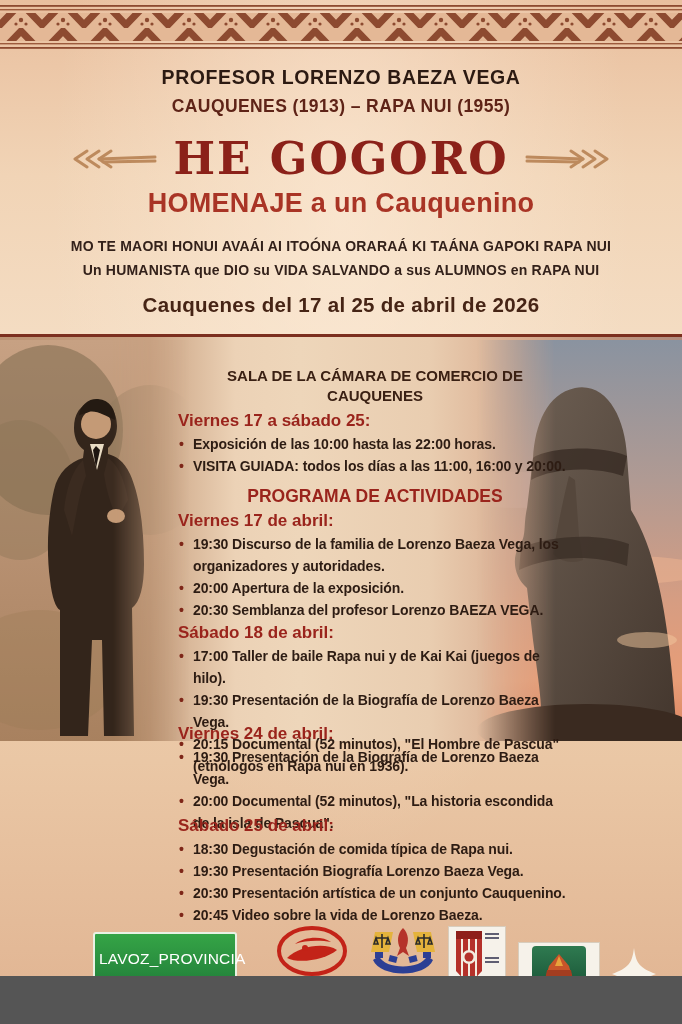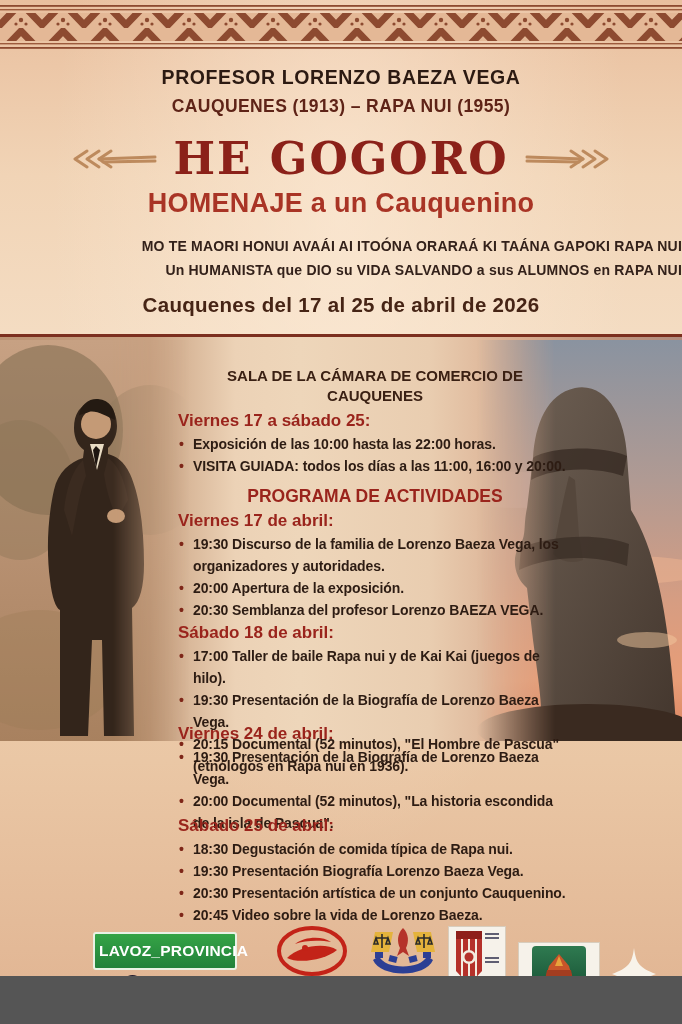--- a/index.html
+++ b/index.html
@@ -15,21 +15,21 @@
   
   .hdr{position:absolute;top:66px;left:0;width:682px;text-align:center;}
   .hdr-line1{font-size:19.5px;font-weight:bold;letter-spacing:.6px;color:#2c1a12;}
   .hdr-line2{margin-top:7px;font-size:17.5px;font-weight:bold;letter-spacing:.4px;color:#5e2317;}
   
   .title-row{position:absolute;top:133px;left:0;width:682px;display:flex;align-items:center;justify-content:center;gap:16px;}
   .big-title{font-family:"DejaVu Serif","Liberation Serif",serif;font-weight:bold;font-size:44px;color:#8b2119;letter-spacing:2px;}
   .subtitle{position:absolute;top:188px;left:0;width:682px;text-align:center;font-size:27px;font-weight:bold;color:#a93425;letter-spacing:.3px;}
   
   .taglines{position:absolute;top:234px;left:0;width:682px;text-align:center;color:#33211a;}
-  .tagline{font-size:14px;font-weight:bold;line-height:24px;letter-spacing:.2px;text-align:right;}
+  .tagline{font-size:14px;font-weight:bold;line-height:24px;letter-spacing:.2px;}
   .date-line{position:absolute;top:293px;left:0;width:682px;text-align:center;font-size:20.5px;font-weight:bold;color:#462415;letter-spacing:.3px;}
   
   .band{
     position:absolute;top:334px;left:0;width:682px;height:404px;
     border-top:3px solid #7c2f1f;
     background:linear-gradient(90deg,#bb9273 0px,#c9a282 150px,#ecd2b6 235px,#eed6ba 300px,#e9cdb0 430px,#d9ad90 520px,#c0977f 600px,#b08d80 682px);
   }
   .photo-left{position:absolute;left:0;bottom:0;width:195px;height:401px;
     -webkit-mask-image:linear-gradient(90deg,#000 58%,transparent 97%);
     mask-image:linear-gradient(90deg,#000 58%,transparent 97%);}
@@ -44,21 +44,21 @@
   .center-head{text-align:center;font-size:17.5px;font-weight:bold;color:#9a241c;line-height:26px;margin-top:6px;}
   .exh{margin-top:3px;}
   .bullet{position:relative;padding-left:15px;font-size:14px;font-weight:bold;line-height:22px;letter-spacing:-.1px;color:#2d1c13;}
   .bullet::before{content:"•";position:absolute;left:1px;color:#7e2618;}
   .lower-a{position:absolute;left:178px;top:722px;width:394px;}
   .lower-b{position:absolute;left:178px;top:814px;width:394px;}
   
   .logos{position:absolute;top:926px;left:0;width:682px;height:72px;}
   .lavoz{position:absolute;left:93px;top:6px;width:144px;text-align:center;}
   .lavoz-box{background:linear-gradient(180deg,#35a446,#22813a);border:2px solid #e9f2e4;border-radius:3px;
-    color:#fff;font-weight:bold;font-size:15.5px;letter-spacing:.2px;padding:8px 4px;}
+    color:#fff;font-weight:normal;font-size:15.5px;letter-spacing:.2px;padding:16px 4px;}
   .gob{display:flex;align-items:center;justify-content:center;gap:4px;margin-top:5px;}
   .gob-p{width:17px;height:17px;border:2px solid #241c2e;border-radius:50%;color:#241c2e;font-weight:bold;font-size:11px;line-height:16px;text-align:center;}
   .gob-txt{font-size:5.5px;font-weight:bold;color:#241c2e;text-align:left;line-height:6px;}
   .hoki{position:absolute;left:266px;top:0px;width:92px;text-align:center;}
   .hoki-label{color:#c32318;font-weight:bold;font-size:14.5px;letter-spacing:.5px;margin-top:18px;}
   .usnc{position:absolute;left:362px;top:0px;width:82px;text-align:center;}
   .usnc-cap{font-size:5.5px;font-weight:bold;color:#3a3560;margin-top:1px;}
   .shield{position:absolute;left:448px;top:0px;width:56px;height:66px;background:#f6f2ea;border:1px solid #d8cdbd;display:flex;align-items:flex-start;justify-content:center;}
   .muni{position:absolute;left:518px;top:16px;width:80px;background:#f6f2ea;border:1px solid #d8cdbd;text-align:center;padding:3px 0 4px;}
   .muni-green{width:54px;height:34px;margin:0 auto;background:linear-gradient(180deg,#2f7a50,#1d5c3c);border-radius:4px;display:flex;align-items:flex-end;justify-content:center;}

